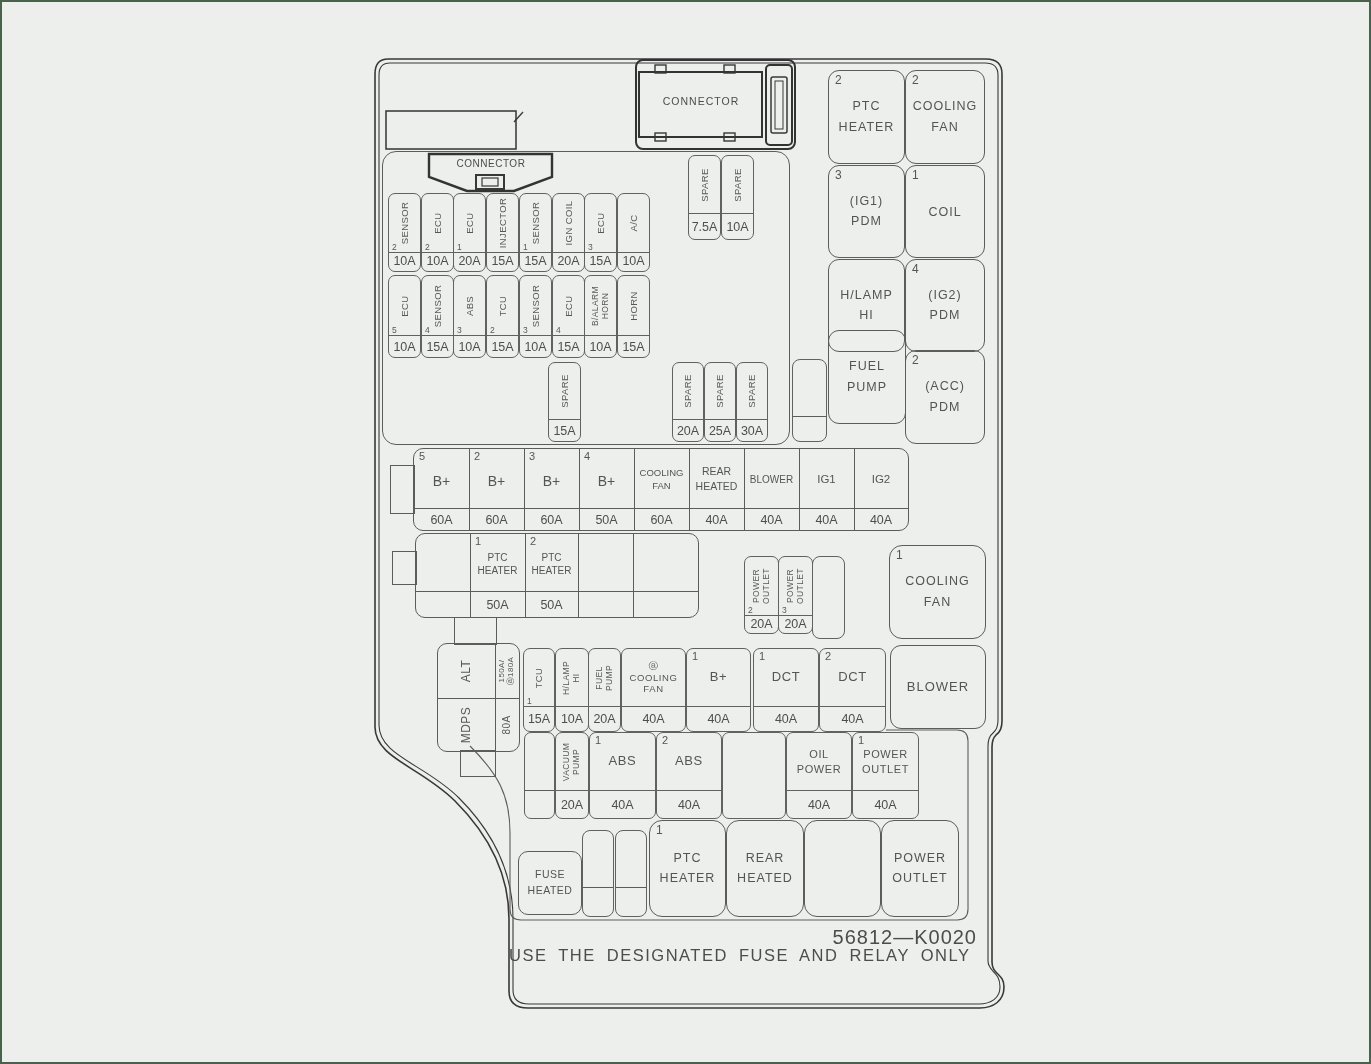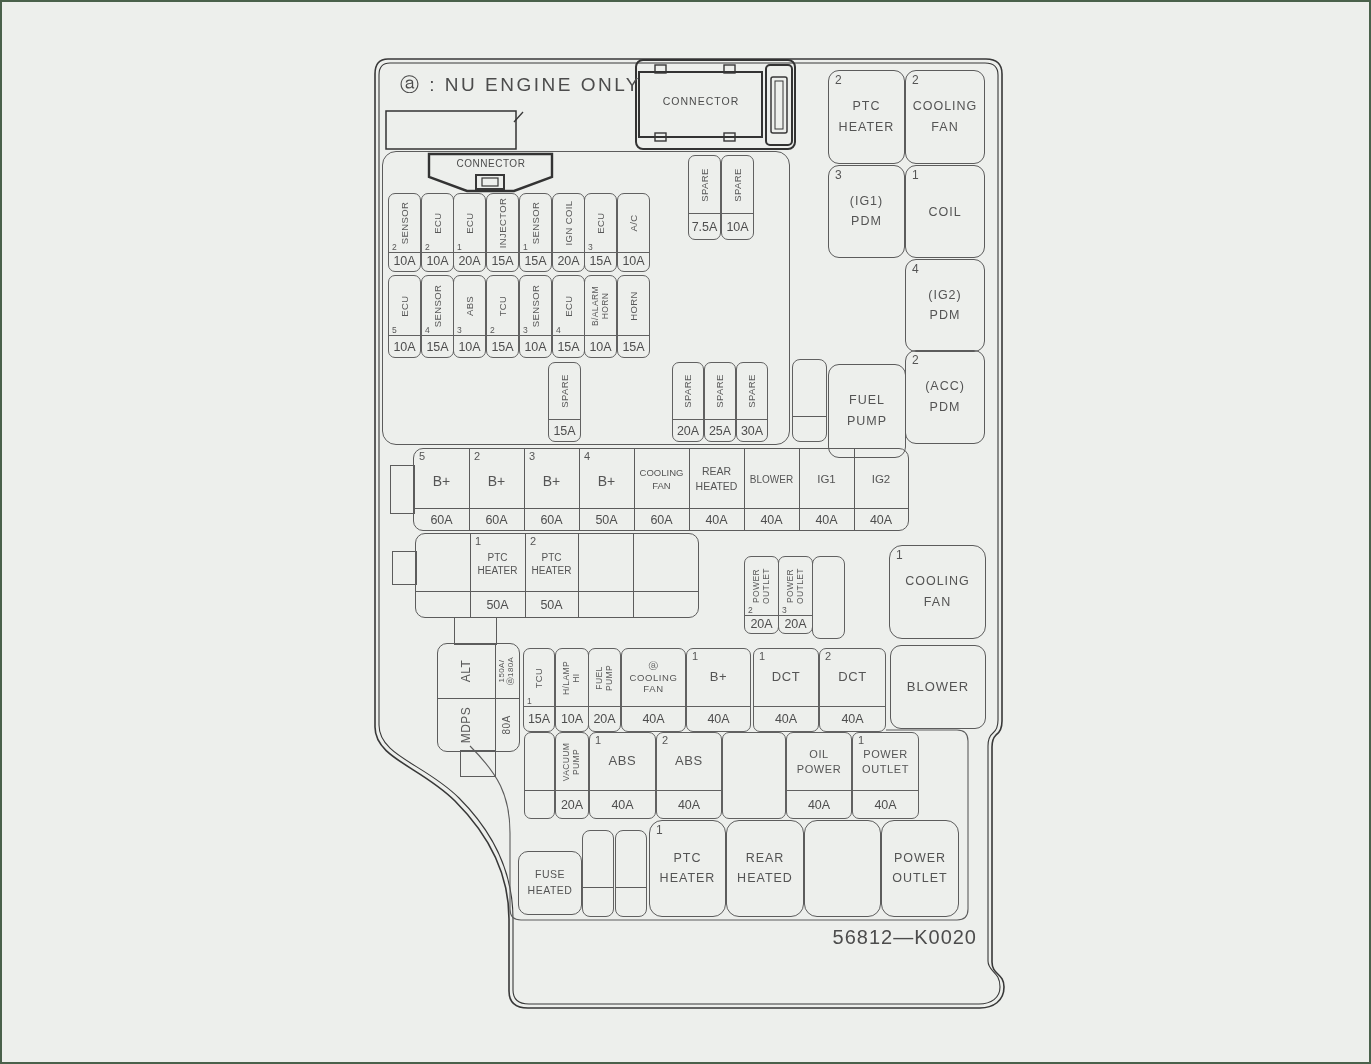--- a/index.html
+++ b/index.html
@@ -62,21 +62,20 @@
       <rect x="764" y="63" width="26" height="80" rx="4" stroke-width="2" stroke="#333"></rect>
       <rect x="769" y="75" width="16" height="56" rx="2" stroke-width="1.5"></rect>
       <rect x="773" y="79" width="8" height="48" stroke-width="1"></rect>
       <rect x="653" y="63" width="11" height="8" stroke-width="1.4"></rect>
       <rect x="722" y="63" width="11" height="8" stroke-width="1.4"></rect>
       <rect x="653" y="131" width="11" height="8" stroke-width="1.4"></rect>
       <rect x="722" y="131" width="11" height="8" stroke-width="1.4"></rect>
     </g>
   </svg>
 
-  <div class="note" style="left:398px;top:70px;font-size:19px;letter-spacing:2.5px;">ⓐ : NU ENGINE ONLY</div>
   <div class="ctext" style="left:640px;top:93px;width:118px;font-size:10.5px;letter-spacing:1px;">CONNECTOR</div>
 
   <div class="abs" style="left:380px;top:149px;width:406px;height:292px;border:1.2px solid #5c5c5c;border-radius:14px;"></div>
   <div class="ctext" style="left:429px;top:156px;width:120px;font-size:10px;letter-spacing:.5px;">CONNECTOR</div>
 
   <div class="fuse" style="left:386px;top:191px;width:31px;height:77px">
     <div class="flab" style="height:58px">
         <span class="vlab">SENSOR</span>
         <span class="fnum">2</span>
       </div>
@@ -240,26 +239,30 @@
   </div>
   <div class="relay" style="left:826px;top:163px;width:75px;height:91px">
     <span class="rnum">3</span>
     <div class="rlab">(IG1)
 PDM</div>
   </div>
   <div class="relay" style="left:903px;top:163px;width:78px;height:91px">
     <span class="rnum">1</span>
     <div class="rlab">COIL</div>
   </div>
+  <div class="relay" style="left:826px;top:257px;width:75px;height:91px">
+    <div class="rlab">H/LAMP
+HI</div>
+  </div>
   <div class="relay" style="left:903px;top:257px;width:78px;height:91px">
     <span class="rnum">4</span>
     <div class="rlab">(IG2)
 PDM</div>
   </div>
-  <div class="relay" style="left:826px;top:362px;width:76px;height:92px">
+  <div class="relay" style="left:826px;top:328px;width:76px;height:92px">
     <div class="rlab">FUEL
 PUMP</div>
   </div>
   <div class="relay" style="left:903px;top:348px;width:78px;height:92px">
     <span class="rnum">2</span>
     <div class="rlab">(ACC)
 PDM</div>
   </div>
 
   <div class="tab" style="left:388px;top:463px;width:23px;height:47px"></div>
@@ -487,14 +490,15 @@
     <div class="rlab">REAR
 HEATED</div>
   </div>
   <div class="relay" style="left:802px;top:818px;width:75px;height:95px;border-radius:13px"></div>
   <div class="relay" style="left:879px;top:818px;width:76px;height:95px;border-radius:13px">
     <div class="rlab">POWER
 OUTLET</div>
   </div>
 
   <div class="note" style="left:780px;top:924px;width:195px;text-align:right;font-size:20px;letter-spacing:1px">56812—K0020</div>
+  <div class="note" style="left:507px;top:944px;font-size:16.5px;letter-spacing:1.5px;word-spacing:5px">USE THE DESIGNATED FUSE AND RELAY ONLY</div>
 
 </div>
 
 </body></html>

